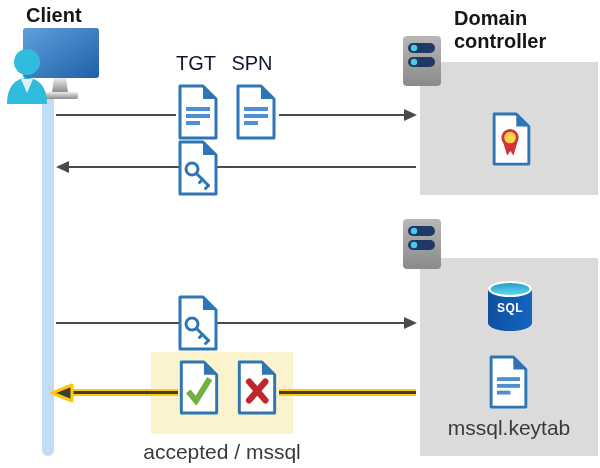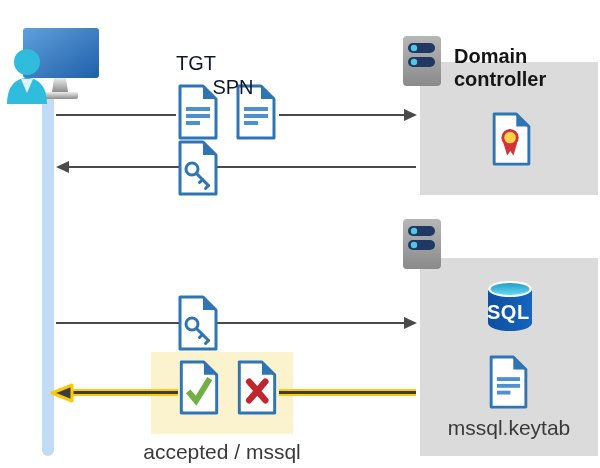--- a/index.html
+++ b/index.html
@@ -16,22 +16,22 @@
   .gline{height:2px;background:#4A4A4A;}
   .tri-r{width:0;height:0;border-top:6px solid transparent;border-bottom:6px solid transparent;border-left:13px solid #4A4A4A;}
   .tri-l{width:0;height:0;border-top:6px solid transparent;border-bottom:6px solid transparent;border-right:13px solid #4A4A4A;}
   
   .yline{height:7px;background:linear-gradient(to bottom,#FFC907 0 2.4px,#3D3D3D 2.4px 4.6px,#FFC907 4.6px 7px);}
   
   .h-label{font-size:20px;font-weight:bold;color:#151515;line-height:23px;}
   .s-label{font-size:20px;color:#0f172a;text-align:center;}
   .c-label{font-size:21px;color:#3A3A3A;text-align:center;}
   .sql-badge{
-    position:absolute;left:0;top:21px;width:100%;text-align:left;
-    color:#ffffff;font-weight:bold;font-size:20px;letter-spacing:.5px;
+    position:absolute;left:0;top:21px;width:100%;text-align:center;
+    color:#ffffff;font-weight:bold;font-size:12px;letter-spacing:.5px;
   }
   svg{display:block;}
 </style>
 </head>
 <body>
 
 <div class="canvas">
 
   <div class="abs panel" style="left:420px;top:62px;width:178px;height:133px;"></div>
   <div class="abs panel" style="left:420px;top:258px;width:178px;height:198px;"></div>
@@ -189,19 +189,20 @@
             <stop offset="1" stop-color="#1565C0"></stop>
         </linearGradient>
       </defs>
       <path d="M1 9 H45 V43 A22 8 0 0 1 1 43 Z" fill="url(#gCylBody)"></path>
       <ellipse cx="23" cy="9" rx="22" ry="8" fill="#ffffff"></ellipse>
       <ellipse cx="23" cy="9" rx="19.5" ry="6" fill="url(#gCylTop)"></ellipse>
     </svg>
     <span class="sql-badge">SQL</span>
   </div>
 
-  <div class="abs h-label" style="left:454px;top:7px;width:146px;margin-top:38px;">Domain controller</div>
+  <div class="abs h-label" style="left:26px;top:4px;">Client</div>
+  <div class="abs h-label" style="left:454px;top:7px;width:146px;">Domain controller</div>
   <div class="abs s-label" style="left:173px;top:52px;width:46px;">TGT</div>
-  <div class="abs s-label" style="left:210px;top:52px;width:46px;margin-top:24px;">SPN</div>
+  <div class="abs s-label" style="left:229px;top:52px;width:46px;">SPN</div>
   <div class="abs c-label" style="left:420px;top:416px;width:178px;">mssql.keytab</div>
   <div class="abs c-label" style="left:131px;top:440px;width:182px;">accepted / mssql</div>
 
 </div>
 
 </body></html>

